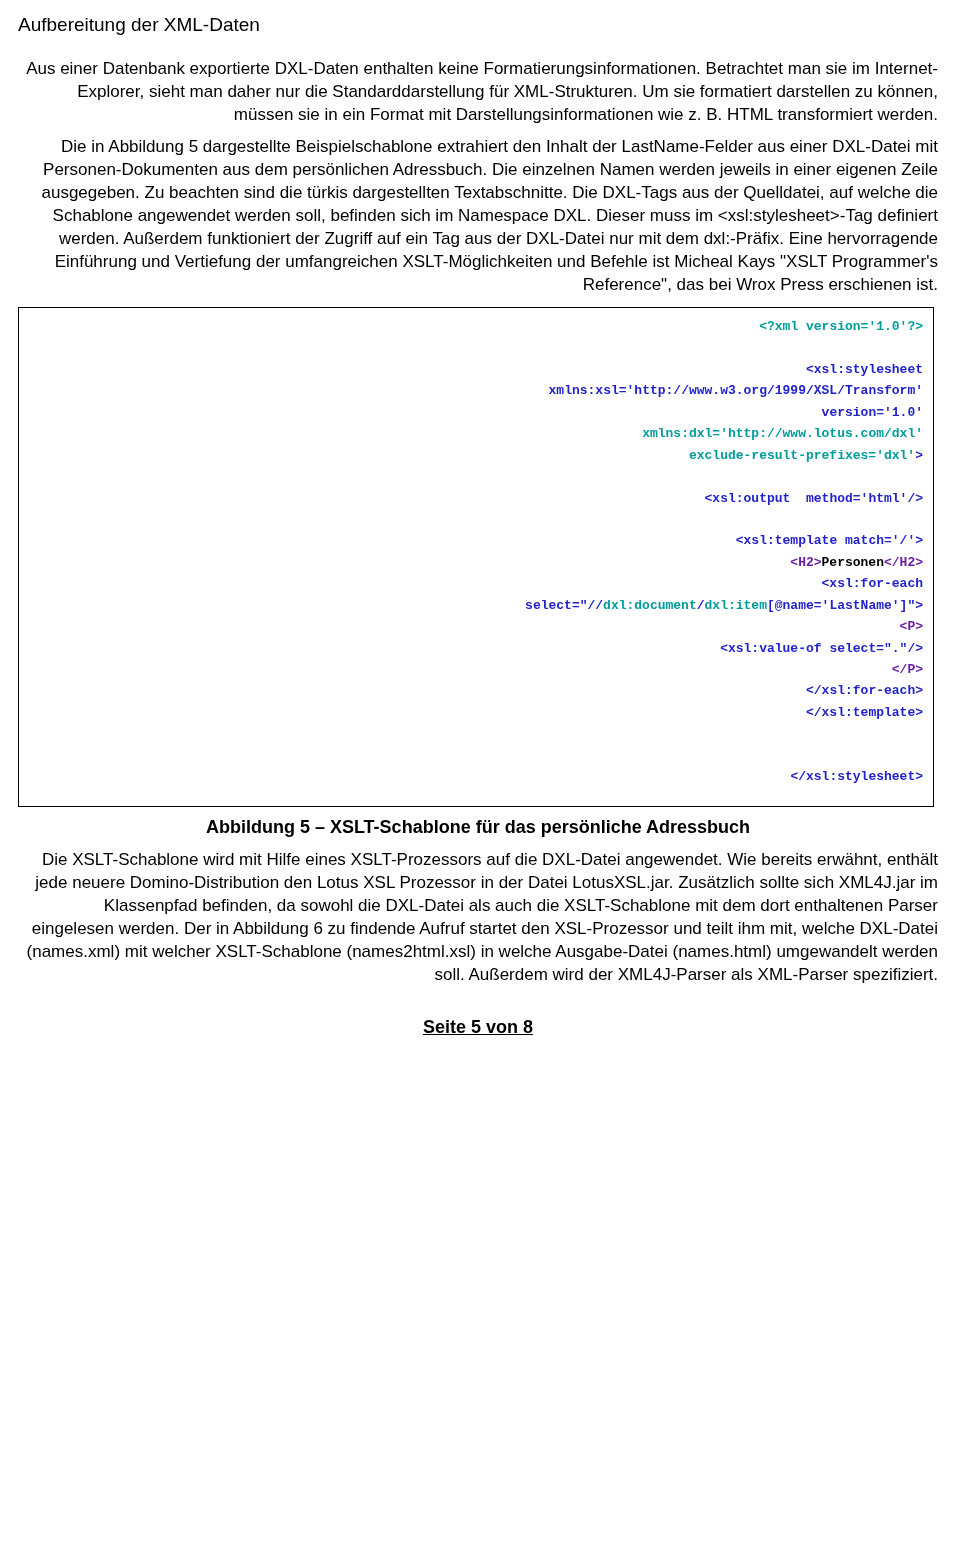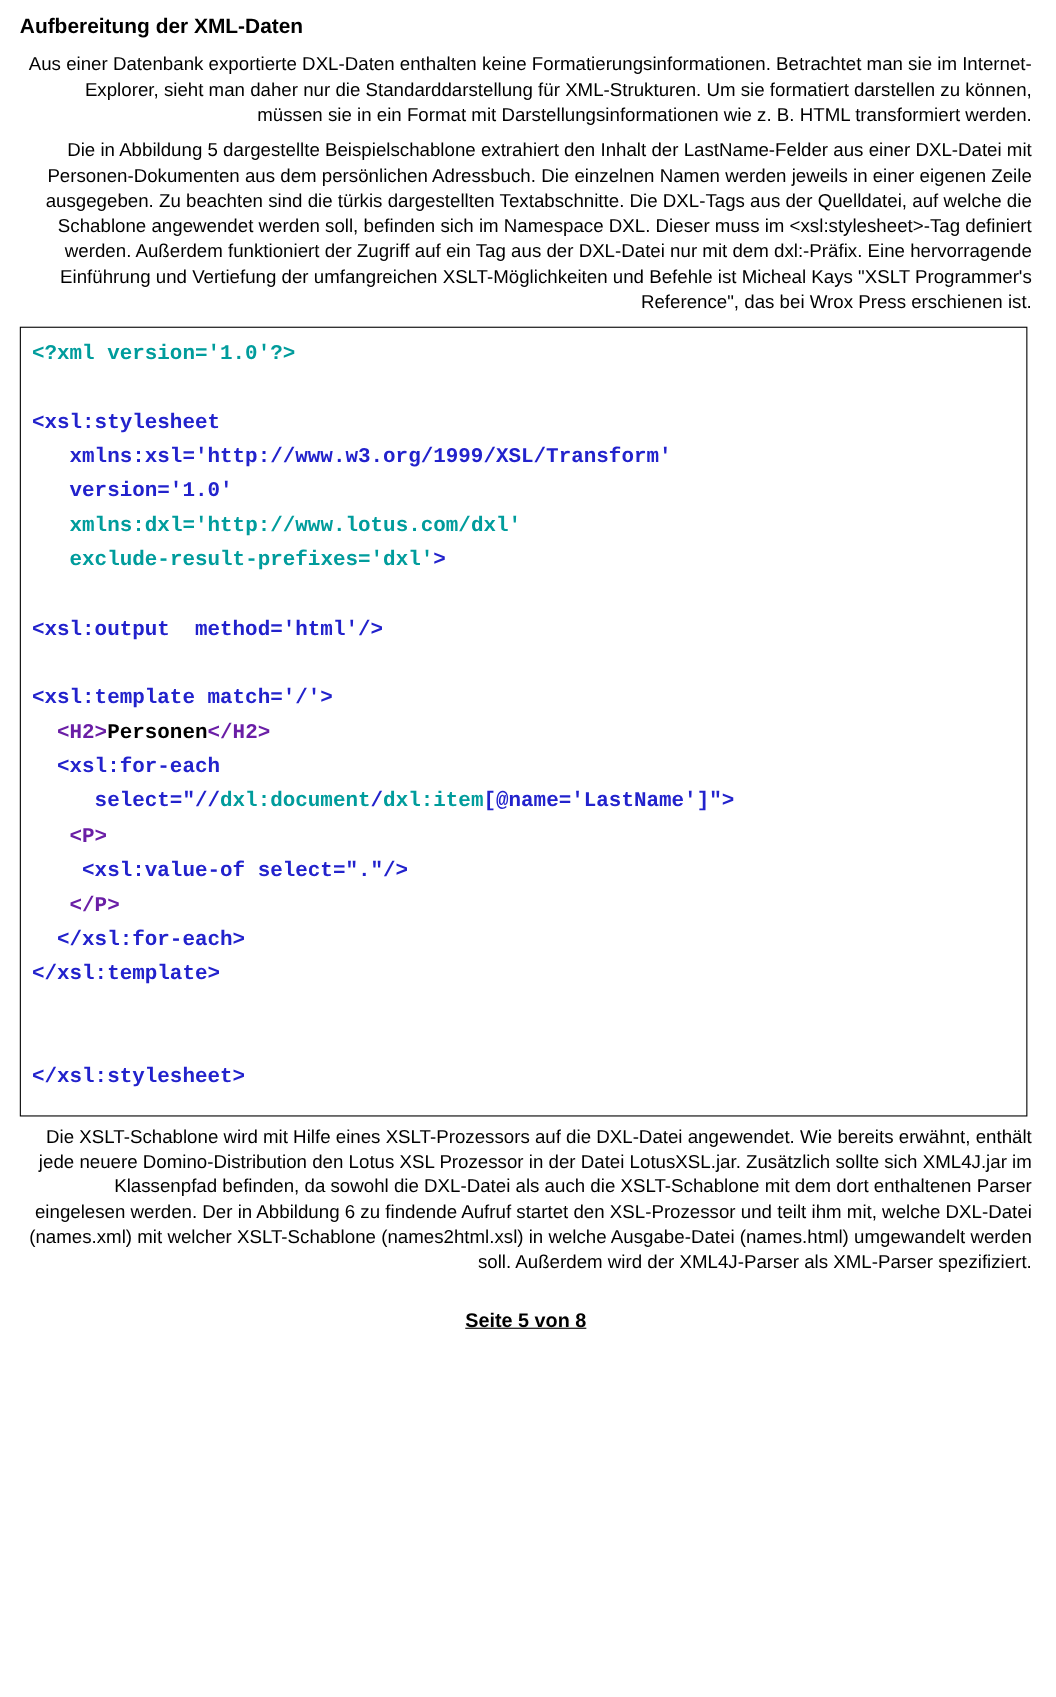--- a/index.html
+++ b/index.html
@@ -9,43 +9,44 @@
     font-family: Arial, Helvetica, sans-serif;
     font-size: 17px;
     line-height: 1.35;
     color: #000;
     width: 960px;
   }
   .page {
     padding: 10px 22px 10px 18px;
   }
   .section-title {
-    font-weight: bold;
+    font-weight: normal;
     font-size: 19px;
-    margin: 2px 0 10px 0;
+    margin: 2px 0 20px 0;
   }
   .para {
     margin: 0 0 10px 0;
     text-align: right;
   }
   .code-box {
     border: 1px solid #000;
     background: #fff;
     margin: 6px 0 8px 0;
     padding: 8px 10px 18px 10px;
     width: 916px;
     box-sizing: border-box;
   }
   .code-box pre {
     margin: 0;
     font-family: "Courier New", monospace;
-    font-size: 19px;
+    font-size: 13px;
     line-height: 1.65;
     white-space: pre;
     font-weight: bold;
+    text-align: right;
   }
   .code-box pre .pi  { color: #009c9c; }
   .code-box pre .na  { color: #6a1ea6; }
   .code-box pre .kw  { color: #2222cc; }
   .code-box pre .blk { color: #000; }
   .fig-caption {
     text-align: center;
     font-weight: bold;
     font-size: 18px;
     margin: 8px 0 10px 0;
@@ -87,18 +88,19 @@
 <span class="na">   &lt;P&gt;</span>
 <span class="kw">    &lt;xsl:value-of select="."/&gt;</span>
 <span class="na">   &lt;/P&gt;</span>
 <span class="kw">  &lt;/xsl:for-each&gt;</span>
 <span class="kw">&lt;/xsl:template&gt;</span>
 <span></span>
 <span></span>
 <span class="kw">&lt;/xsl:stylesheet&gt;</span></pre>
   </div>
 
+  <div class="fig-caption">Abbildung 5 – XSLT-Schablone für das persönliche Adressbuch</div>
 
   <p class="para">Die XSLT-Schablone wird mit Hilfe eines XSLT-Prozessors auf die DXL-Datei angewendet. Wie bereits erwähnt, enthält jede neuere Domino-Distribution den Lotus XSL Prozessor in der Datei LotusXSL.jar. Zusätzlich sollte sich XML4J.jar im Klassenpfad befinden, da sowohl die DXL-Datei als auch die XSLT-Schablone mit dem dort enthaltenen Parser eingelesen werden. Der in Abbildung 6 zu findende Aufruf startet den XSL-Prozessor und teilt ihm mit, welche DXL-Datei (names.xml) mit welcher XSLT-Schablone (names2html.xsl) in welche Ausgabe-Datei (names.html) umgewandelt werden soll. Außerdem wird der XML4J-Parser als XML-Parser spezifiziert.</p>
 
   <div class="footer">Seite 5 von 8</div>
 
 </div>
 
 </body></html>

